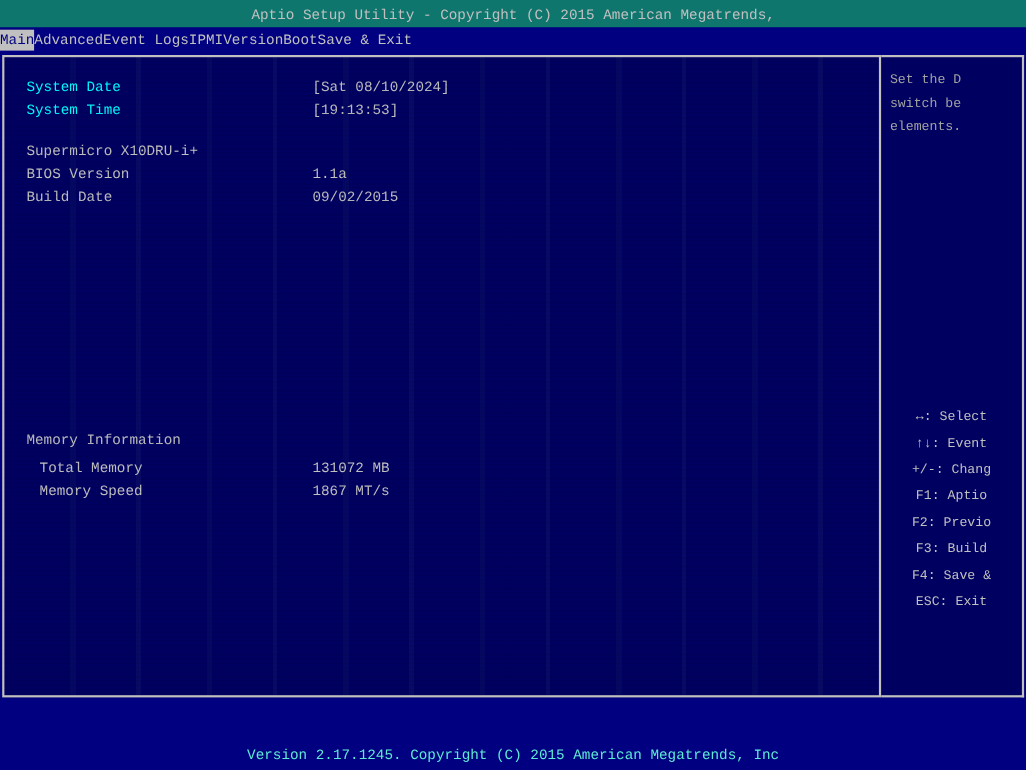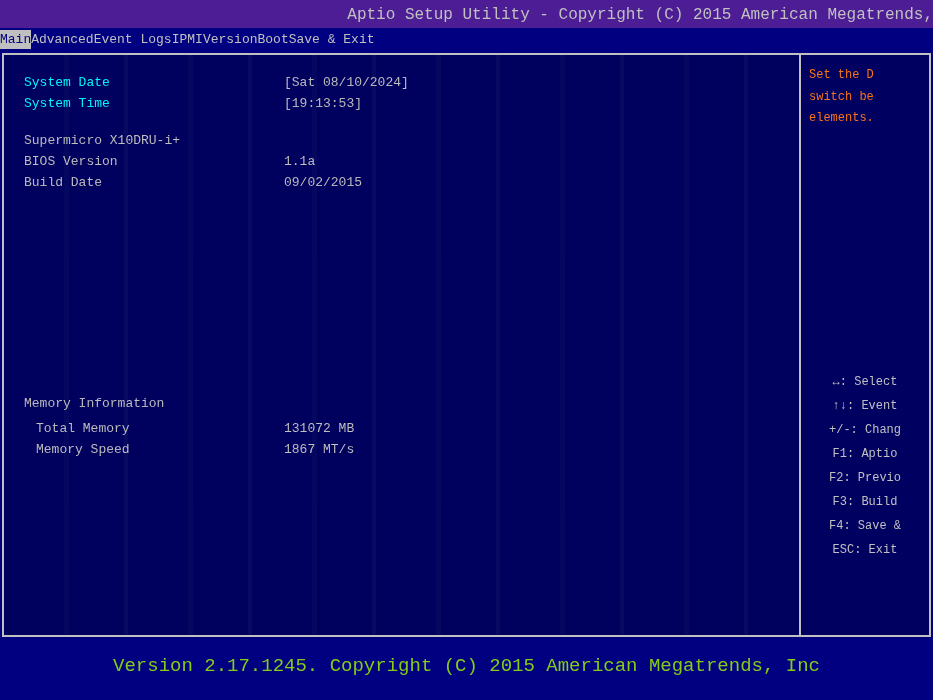--- a/index.html
+++ b/index.html
@@ -8,25 +8,25 @@
       height: 700px;
       background: #000080;
       font-family: 'Courier New', monospace;
       font-size: 14px;
       color: #c0c0c0;
       overflow: hidden;
       position: relative;
     }
 
     .title-bar {
-      background: #4c1d95;
-      text-align: right;
+      background: #0f766e;
+      text-align: center;
       padding: 6px 0 4px 0;
       color: #c0c0c0;
-      font-size: 16px;
+      font-size: 13px;
       white-space: nowrap;
     }
 
     .menu-bar {
       display: flex;
       background: #000080;
       padding: 2px 0;
       gap: 0;
     }
 
@@ -112,31 +112,31 @@
     }
 
     .large-spacer {
       height: 180px;
     }
 
     .bottom-bar {
       background: #000080;
       text-align: center;
       padding: 6px 0 6px 0;
-      color: #84cc16;
-      font-size: 19px;
+      color: #5eead4;
+      font-size: 13px;
       position: absolute;
-      bottom: 17px;
+      bottom: 0;
       width: 100%;
     }
 
     .sidebar-help {
       font-size: 12px;
       line-height: 1.8;
-      color: #f97316;
+      color: #a3a3a3;
     }
 
     .sidebar-nav {
       margin-top: 240px;
       font-size: 12px;
       line-height: 2;
       color: #c0c0c0;
       text-align: center;
     }
 

